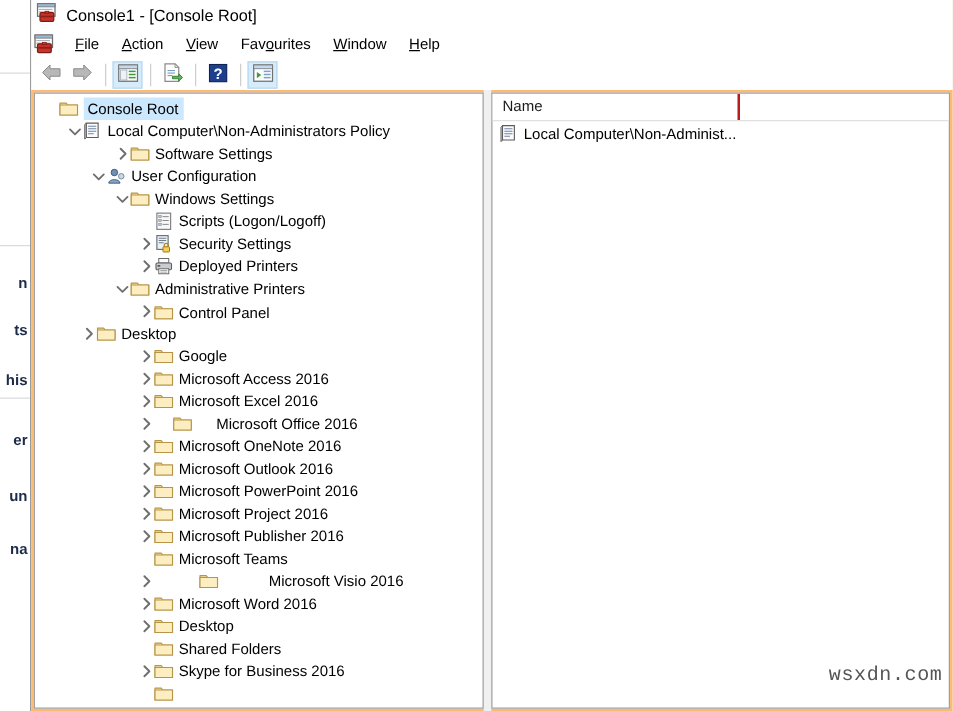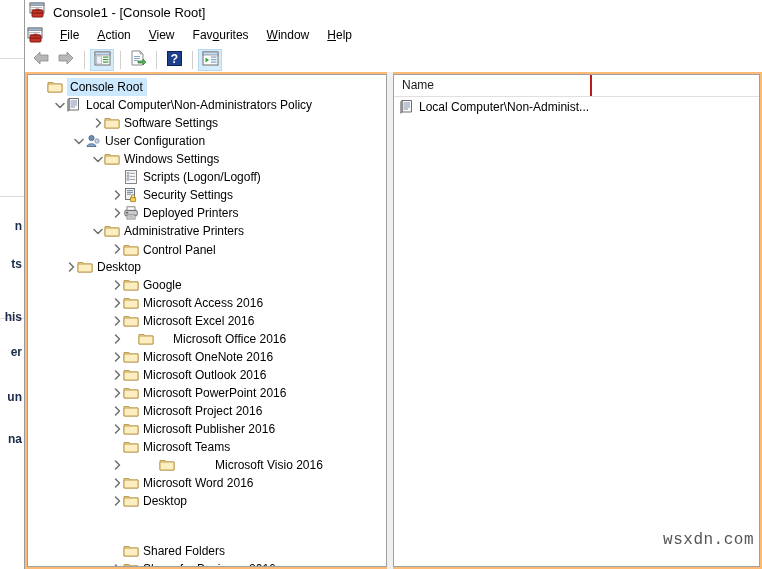--- a/index.html
+++ b/index.html
@@ -67,21 +67,21 @@
 <body>
 
 <div id="root">
 
   <div class="bg-window">
     <div class="bg-rule" style="top:58px"></div>
     <div class="bg-rule" style="top:196px"></div>
     <div class="bg-rule" style="top:318px"></div>
     <div class="bg-frag" style="top:219px">n</div>
     <div class="bg-frag" style="top:257px">ts</div>
-    <div class="bg-frag" style="top:310px">his</div>
+    <div class="bg-frag" style="top:297px">his</div>
     <div class="bg-frag" style="top:345px">er</div>
     <div class="bg-frag" style="top:390px">un</div>
     <div class="bg-frag" style="top:432px">na</div>
   </div>
 
   <div class="console">
 
     <div class="titlebar">
       <span>
         <svg width="18" height="17" viewBox="0 0 18 17">
@@ -472,21 +472,21 @@
                 <svg width="12" height="12" viewBox="0 0 12 12">
                   <path d="M4.5 2 L8.5 6 L4.5 10" fill="none" stroke="#6f6f6f" stroke-width="1.5" stroke-linecap="round" stroke-linejoin="round"></path>
                 </svg>
               </span>
               <span class="ticon"><svg width="16" height="16" viewBox="0 0 16 16">
                   <path d="M1 3.5 L6 3.5 L7.2 5 L15 5 L15 13 L1 13 Z" fill="#fbe2a8" stroke="#b89546" stroke-width="0.9" stroke-linejoin="round"></path>
                   <path d="M1 5 L15 5 L15 13 L1 13 Z" fill="#fdeec2" stroke="#b89546" stroke-width="0.9"></path>
                 </svg></span>
               <span class="tlabel">Desktop</span>
             </div>
-            <div class="trow" style="padding-left: 82px; margin-top: 32px;">
+            <div class="trow" style="padding-left: 82px;">
               <span class="chev"></span>
               <span class="ticon"><svg width="16" height="16" viewBox="0 0 16 16">
                   <path d="M1 3.5 L6 3.5 L7.2 5 L15 5 L15 13 L1 13 Z" fill="#fbe2a8" stroke="#b89546" stroke-width="0.9" stroke-linejoin="round"></path>
                   <path d="M1 5 L15 5 L15 13 L1 13 Z" fill="#fdeec2" stroke="#b89546" stroke-width="0.9"></path>
                 </svg></span>
               <span class="tlabel">Shared Folders</span>
             </div>
             <div class="trow" style="padding-left: 82px;">
               <span class="chev">
                 <svg width="12" height="12" viewBox="0 0 12 12">

